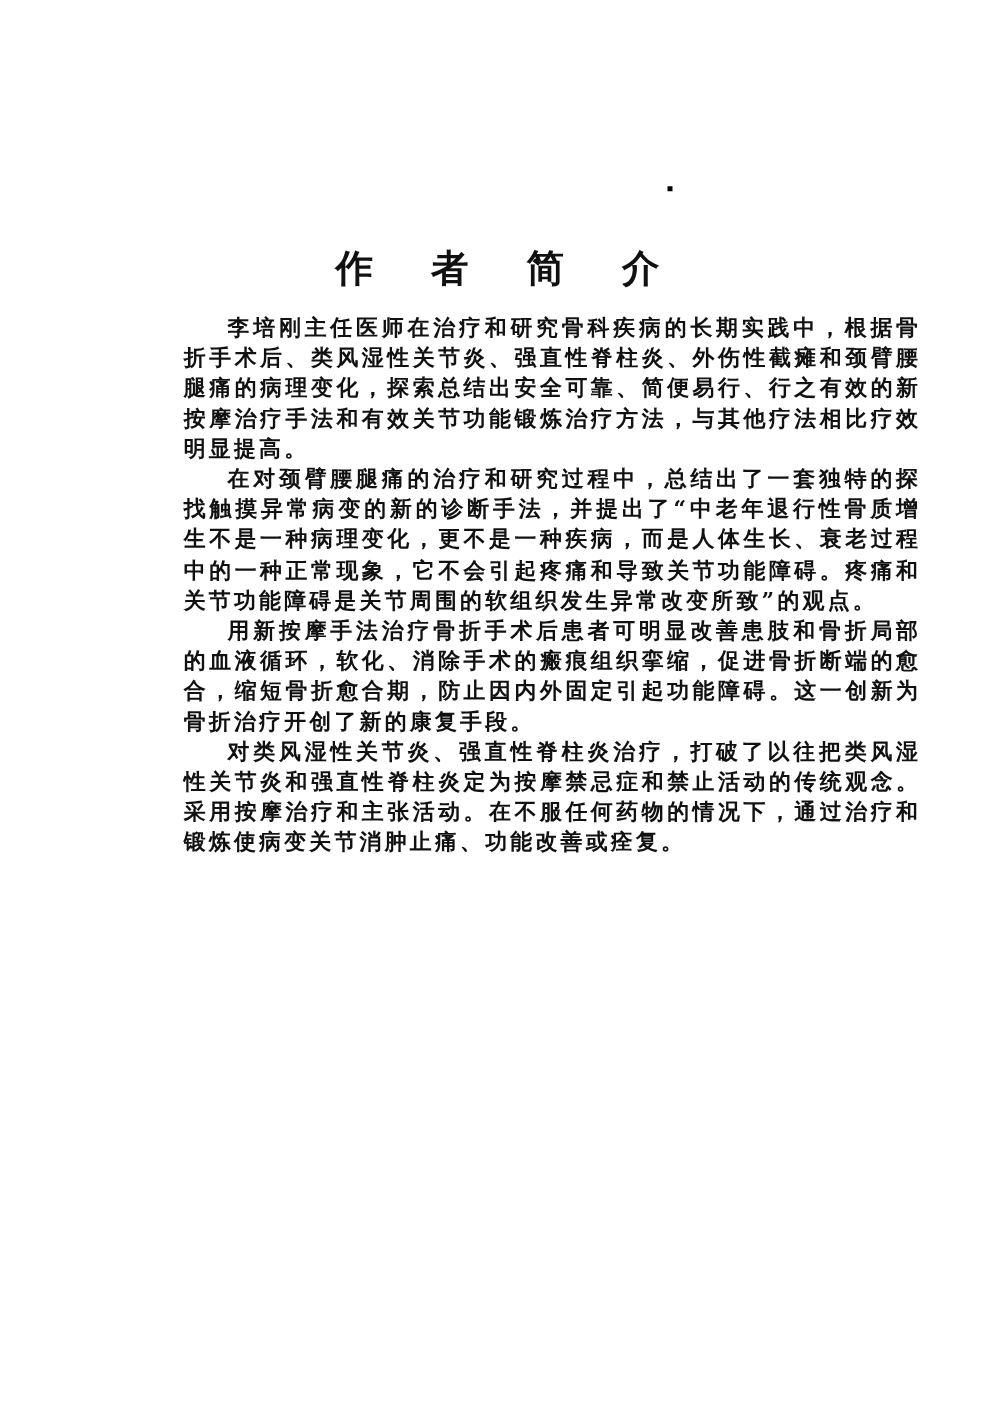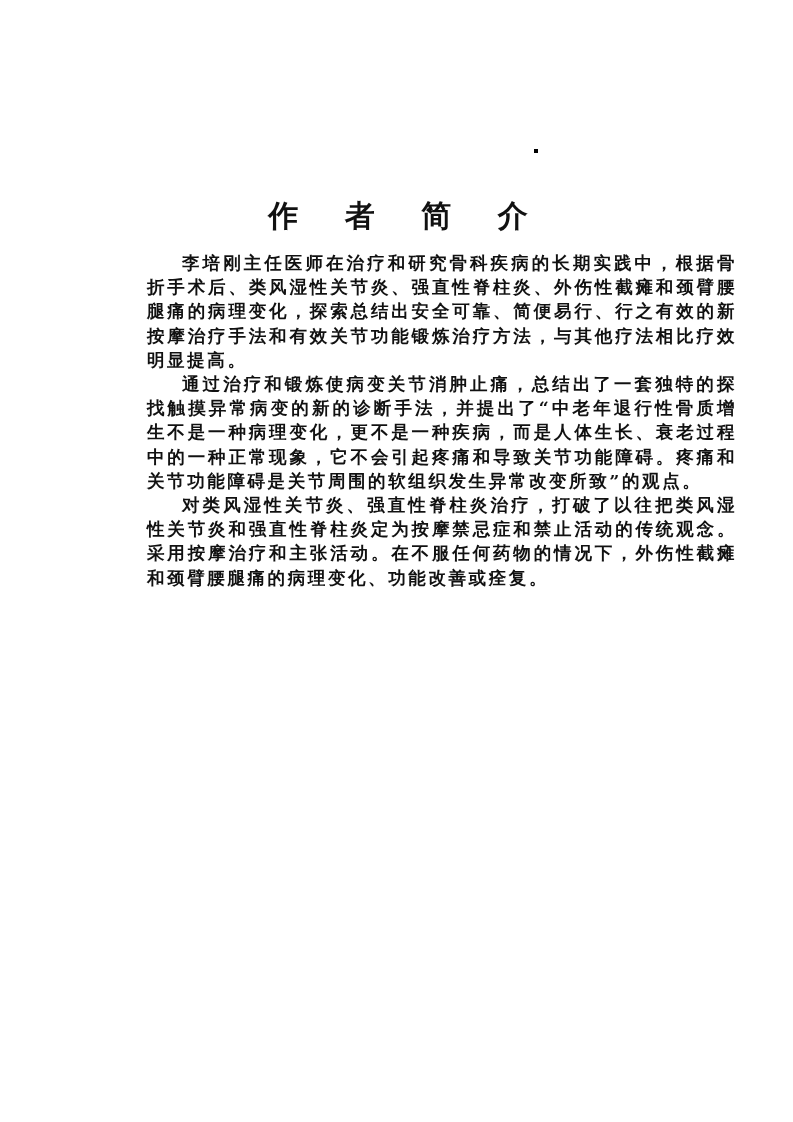--- a/index.html
+++ b/index.html
@@ -63,16 +63,17 @@
 </head>
 <body>
 
 <div class="page">
   <div class="scan-dot"></div>
 
   <h1 class="title">作 者 简 介</h1>
 
   <div class="body-text">
     <p>李培刚主任医师在治疗和研究骨科疾病的长期实践中，根据骨折手术后、类风湿性关节炎、强直性脊柱炎、外伤性截瘫和颈臂腰腿痛的病理变化，探索总结出安全可靠、简便易行、行之有效的新按摩治疗手法和有效关节功能锻炼治疗方法，与其他疗法相比疗效明显提高。</p>
-    <p>通过治疗和锻炼使病变关节消肿止痛，总结出了一套独特的探找触摸异常病变的新的诊断手法，并提出了“中老年退行性骨质增生不是一种病理变化，更不是一种疾病，而是人体生长、衰老过程中的一种正常现象，它不会引起疼痛和导致关节功能障碍。疼痛和关节功能障碍是关节周围的软组织发生异常改变所致”的观点。</p>
-    <p>对类风湿性关节炎、强直性脊柱炎治疗，打破了以往把类风湿性关节炎和强直性脊柱炎定为按摩禁忌症和禁止活动的传统观念。采用按摩治疗和主张活动。在不服任何药物的情况下，外伤性截瘫和颈臂腰腿痛的病理变化、功能改善或痊复。</p>
+    <p>在对颈臂腰腿痛的治疗和研究过程中，总结出了一套独特的探找触摸异常病变的新的诊断手法，并提出了“中老年退行性骨质增生不是一种病理变化，更不是一种疾病，而是人体生长、衰老过程中的一种正常现象，它不会引起疼痛和导致关节功能障碍。疼痛和关节功能障碍是关节周围的软组织发生异常改变所致”的观点。</p>
+    <p>用新按摩手法治疗骨折手术后患者可明显改善患肢和骨折局部的血液循环，软化、消除手术的瘢痕组织挛缩，促进骨折断端的愈合，缩短骨折愈合期，防止因内外固定引起功能障碍。这一创新为骨折治疗开创了新的康复手段。</p>
+    <p>对类风湿性关节炎、强直性脊柱炎治疗，打破了以往把类风湿性关节炎和强直性脊柱炎定为按摩禁忌症和禁止活动的传统观念。采用按摩治疗和主张活动。在不服任何药物的情况下，通过治疗和锻炼使病变关节消肿止痛、功能改善或痊复。</p>
   </div>
 </div>
 
 </body></html>

